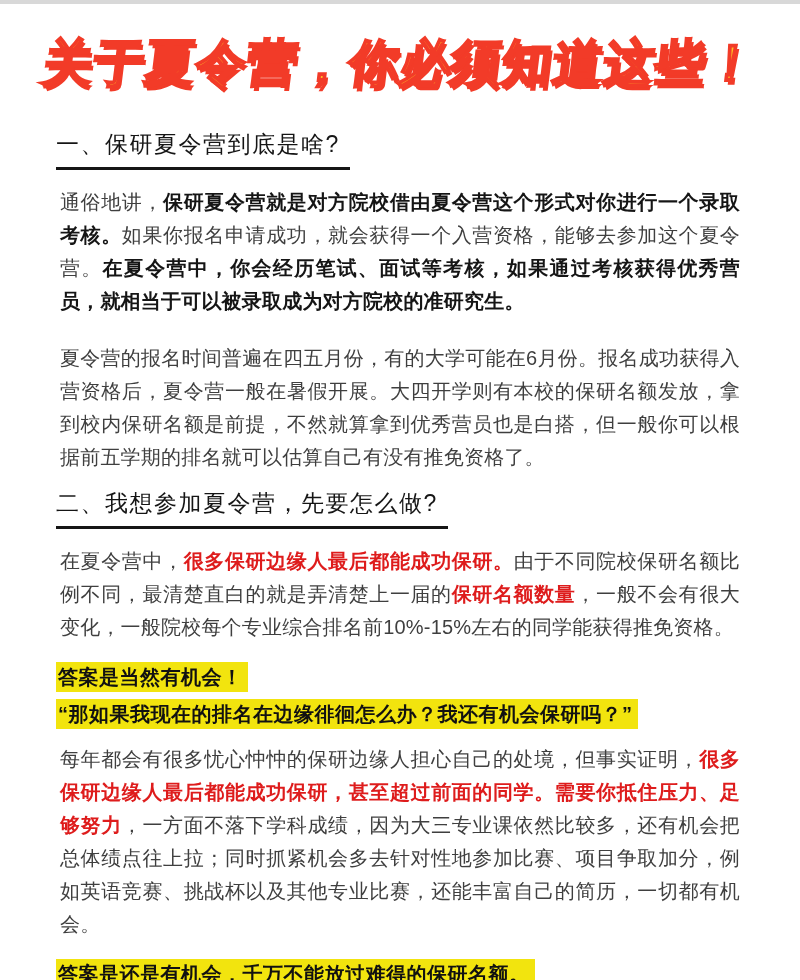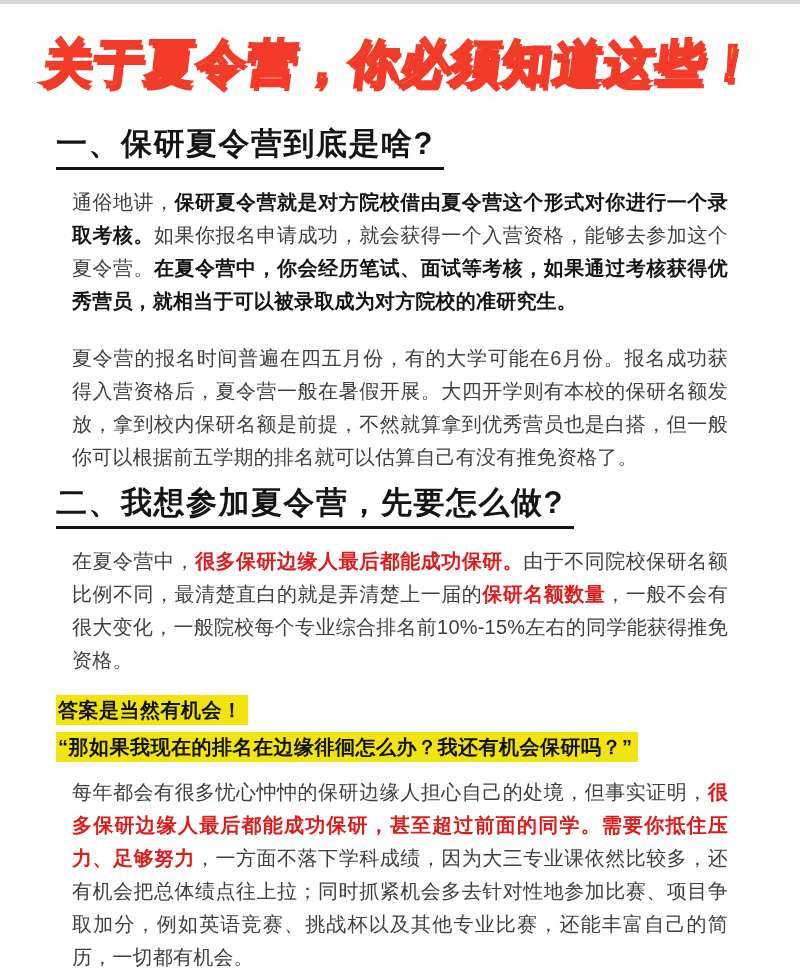--- a/index.html
+++ b/index.html
@@ -34,31 +34,31 @@
     letter-spacing: 1px;
     color: var(--title-fill);
     -webkit-text-stroke: 2.2px var(--title-stroke);
     text-shadow: 3px 4px 0 var(--title-stroke);
     transform: skewX(-7deg);
   }
   .content { padding: 0 56px; }
   .section-heading {
     display: inline-block;
     margin: 34px 0 0;
-    font-size: 31px;
+    font-size: 23px;
     line-height: 26px;
-    font-weight: 700;
+    font-weight: 400;
     letter-spacing: 1.5px;
     color: var(--bold-text);
     padding: 0 10px 10px 0;
     border-bottom: 3px solid var(--bold-text);
   }
   .section-heading.tight { margin-top: 16px; text-align: right; }
   .para {
-    margin: 16px 16px 0;
+    margin: 16px 4px 0;
     font-size: 20px;
     line-height: 33px;
     letter-spacing: 0.2px;
     text-align: justify;
     color: var(--body-text);
   }
   .para.gap-lg { margin-top: 24px; }
   .para.gap-sm { margin-top: 12px; }
   .run-n { color: var(--body-text); font-weight: 400; }
   .run-b { color: var(--bold-text); font-weight: 700; }

